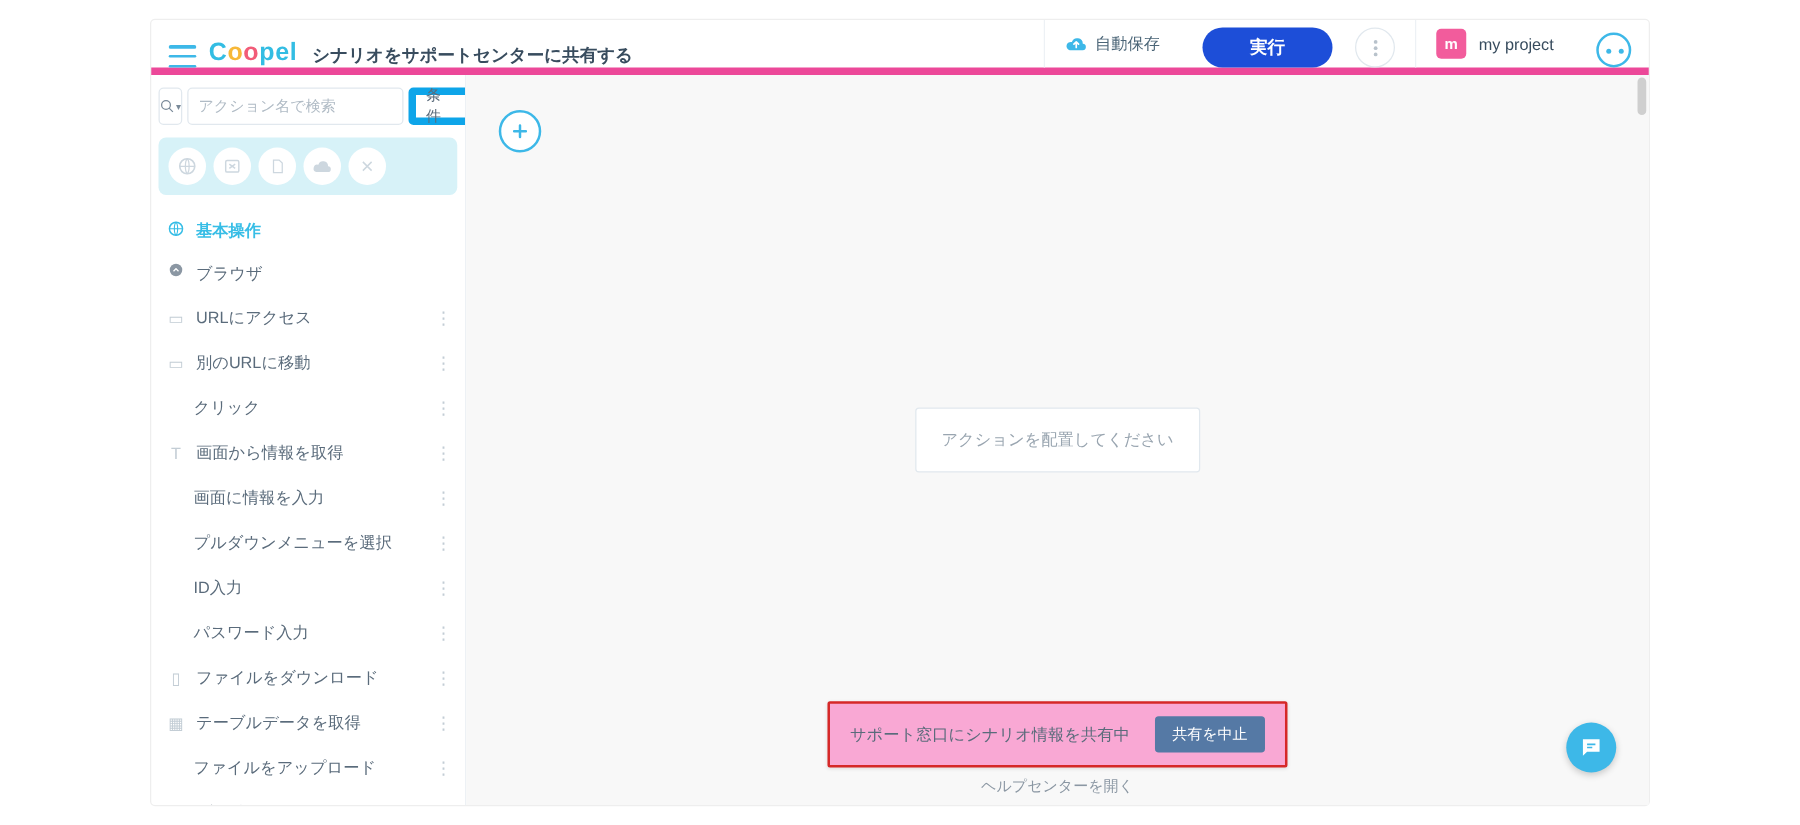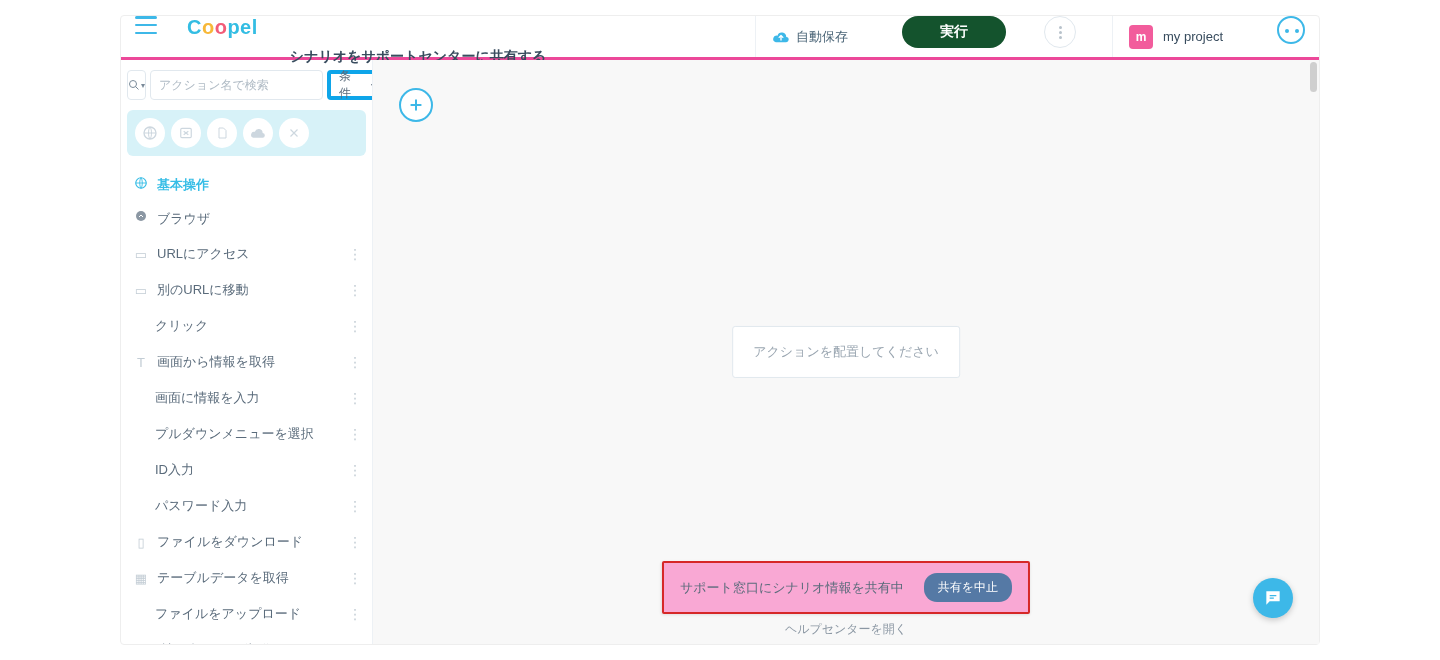--- a/index.html
+++ b/index.html
@@ -1,61 +1,61 @@
 <!DOCTYPE html>
 <html><head>
 <meta charset="utf-8">
 <style>
 * { margin: 0; padding: 0; box-sizing: border-box; }
 body { font-family: -apple-system, "Hiragino Sans", "Meiryo", sans-serif; background: #fff; color: #333; }
 .app { width: 1440px; height: 660px; background: #fff; position: relative; overflow: hidden; }
 .white-frame { position: absolute; left: 120px; top: 15px; right: 120px; bottom: 15px; background: #fff; border: 1px solid #eee; border-radius: 4px; display: flex; flex-direction: column; }
 
-.header { height: 44px; display: flex; align-items: flex-start; border-bottom: 3px solid #ec4899; padding: 0 14px; gap: 26px; }
+.header { height: 44px; display: flex; align-items: flex-end; border-bottom: 6px solid #ec4899; padding: 0 14px; gap: 6px; }
 .hamburger { width: 22px; height: 18px; cursor: pointer; display: flex; flex-direction: column; justify-content: space-between; }
 .hamburger span { height: 2.5px; background: #3db8e8; border-radius: 2px; }
 .logo { font-weight: 700; font-size: 20px; color: #33bde3; font-family: "Comic Sans MS", cursive, sans-serif; letter-spacing: 0.5px; margin-left: 4px; }
 .logo .o1 { color: #f7b838; }
 .logo .o2 { color: #f25c78; }
 .scenario-title { font-size: 14px; color: #384c5e; font-weight: 600; margin-left: 6px; margin-top: 32px; }
 .spacer { flex: 1; }
 .autosave { display: flex; align-items: center; gap: 6px; font-size: 13px; color: #4b6577; padding: 0 16px; border-left: 1px solid #edf1f5; height: 100%; }
 .autosave svg { width: 18px; height: 14px; }
-.run-btn { background: #14532d; color: #fff; border: none; border-radius: 20px; padding: 7px 38px; font-size: 14px; font-weight: 600; cursor: pointer; margin-left: 12px; }
+.run-btn { background: #1d4ed8; color: #fff; border: none; border-radius: 20px; padding: 7px 38px; font-size: 14px; font-weight: 600; cursor: pointer; margin-left: 12px; }
 .more-btn { width: 32px; height: 32px; border: 1px solid #e1e8ee; border-radius: 50%; display: flex; align-items: center; justify-content: center; margin-left: 12px; cursor: pointer; }
 .project-area { display: flex; align-items: center; gap: 10px; border-left: 1px solid #edf1f5; height: 100%; padding: 0 16px; margin-left: 10px; }
 .project-icon { width: 24px; height: 24px; background: #f25c9c; border-radius: 4px; color: #fff; display: flex; align-items: center; justify-content: center; font-size: 12px; font-weight: 600; }
 .project-name { font-size: 13px; color: #384c5e; font-weight: 500; }
 .robot-icon { width: 28px; height: 28px; border: 2px solid #3db8e8; border-radius: 50%; margin-left: 12px; display: flex; align-items: center; justify-content: center; position: relative; }
 .robot-icon::after { content: ""; width: 4px; height: 4px; background: #3db8e8; border-radius: 50%; position: absolute; left: 6px; top: 11px; box-shadow: 10px 0 0 #3db8e8; }
 
 .body-area { flex: 1; display: flex; min-height: 0; }
 .sidebar { width: 252px; border-right: 1px solid #edf1f5; padding: 10px 6px; overflow-y: auto; }
 .search-row { display: flex; gap: 4px; margin-bottom: 10px; }
 .search-btn { width: 34px; height: 30px; border: 1px solid #e1e8ee; border-radius: 4px; display: flex; align-items: center; justify-content: center; font-size: 12px; color: #7a8a99; cursor: pointer; }
 .search-input { flex: 1; height: 30px; border: 1px solid #e1e8ee; border-radius: 4px; padding: 0 8px; font-size: 12px; color: #0f172a; }
 .search-input::placeholder { color: #b0bbc5; }
-.cond-btn { height: 30px; border: 4px solid #0ea5e9; border-radius: 4px; padding: 0 8px; font-size: 12px; color: #5a6b7b; display: flex; align-items: center; cursor: pointer; gap: 20px; justify-content: space-between; }
+.cond-btn { height: 30px; border: 6px solid #0ea5e9; border-radius: 4px; padding: 0 8px; font-size: 12px; color: #5a6b7b; display: flex; align-items: center; cursor: pointer; gap: 20px; justify-content: space-between; }
 .filter-bar { background: #d7f2f8; border-radius: 6px; padding: 8px; display: flex; gap: 6px; margin-bottom: 12px; }
 .filter-circle { width: 30px; height: 30px; background: #fff; border-radius: 50%; display: flex; align-items: center; justify-content: center; color: #cdd7df; }
 .cat-row { display: flex; align-items: flex-start; gap: 8px; padding: 8px 6px; font-size: 13px; cursor: pointer; }
 .cat-row.active { color: #36bde6; font-weight: 600; }
 .cat-row .cat-ico { width: 16px; display: flex; justify-content: center; }
 .cat-row.sub { color: #5a6b7b; }
 .action-item { display: flex; align-items: center; gap: 8px; padding: 9px 6px; font-size: 13px; color: #5a6b7b; cursor: grab; position: relative; }
 .action-item .aico { width: 16px; display: flex; justify-content: center; color: #c3cdd5; }
 .action-item .dots { position: absolute; right: 4px; color: #c3cdd5; font-size: 14px; }
 .action-item.child { padding-left: 28px; }
 
 .canvas { flex: 1; background: #f8f8f8; position: relative; }
 .add-node { position: absolute; left: 26px; top: 28px; width: 34px; height: 34px; border: 2px solid #3db8e8; border-radius: 50%; display: flex; align-items: center; justify-content: center; background: #fff; cursor: pointer; }
 .add-node svg { stroke: #3db8e8; }
 .placeholder-msg { position: absolute; left: 50%; top: 50%; transform: translate(-50%, -50%); border: 1px solid #e1e8ee; background: #fff; padding: 14px 20px; text-align: center; font-size: 13px; color: #99a5b0; line-height: 1.7; border-radius: 3px; }
 .share-bar { position: absolute; left: 50%; bottom: 30px; transform: translateX(-50%); background: #f9a8d4; border: 2px solid #d62828; padding: 10px 16px; display: flex; align-items: center; gap: 20px; font-size: 13px; color: #5a6b7b; box-shadow: 0 1px 3px rgba(0,0,0,0.1); border-radius: 2px; }
-.stop-share-btn { background: #5579a5; color: #fff; border: none; padding: 6px 14px; font-size: 12px; border-radius: 13px; cursor: pointer; }
+.stop-share-btn { background: #5579a5; color: #fff; border: none; padding: 6px 14px; font-size: 12px; border-radius: 3px; cursor: pointer; }
 .help-link { position: absolute; left: 50%; bottom: 6px; transform: translateX(-50%); font-size: 12px; color: #8b97a3; cursor: pointer; }
 .chat-fab { position: absolute; right: 26px; bottom: 26px; width: 40px; height: 40px; border-radius: 50%; background: #3db8e8; display: flex; align-items: center; justify-content: center; cursor: pointer; box-shadow: 0 2px 6px rgba(0,0,0,0.2); }
 .canvas-scroll { position: absolute; right: 0; top: 0; bottom: 0; width: 12px; }
 .canvas-scroll::after { content: ""; position: absolute; right: 2px; top: 2px; width: 7px; height: 30px; background: #cfcfcf; border-radius: 4px; }
 
 .dots-v { display: inline-flex; flex-direction: column; gap: 2px; }
 .dots-v i { width: 3px; height: 3px; background: #b8c2cb; border-radius: 50%; }
 </style>
 </head>
 <body>

